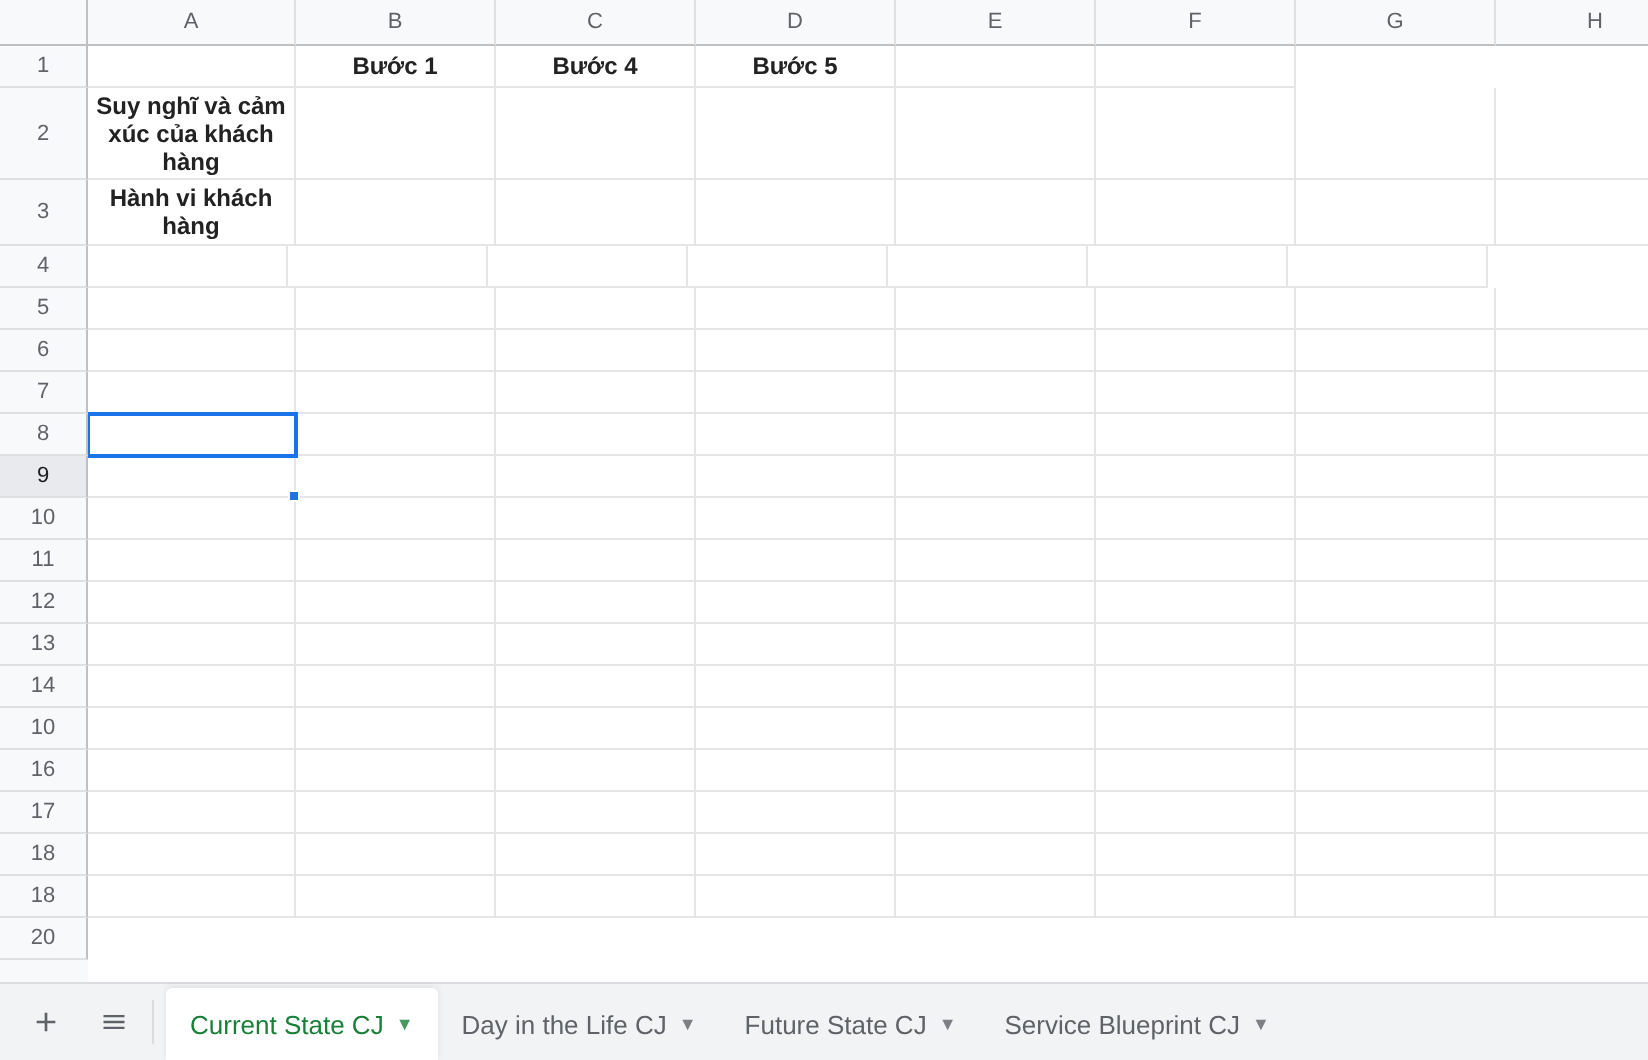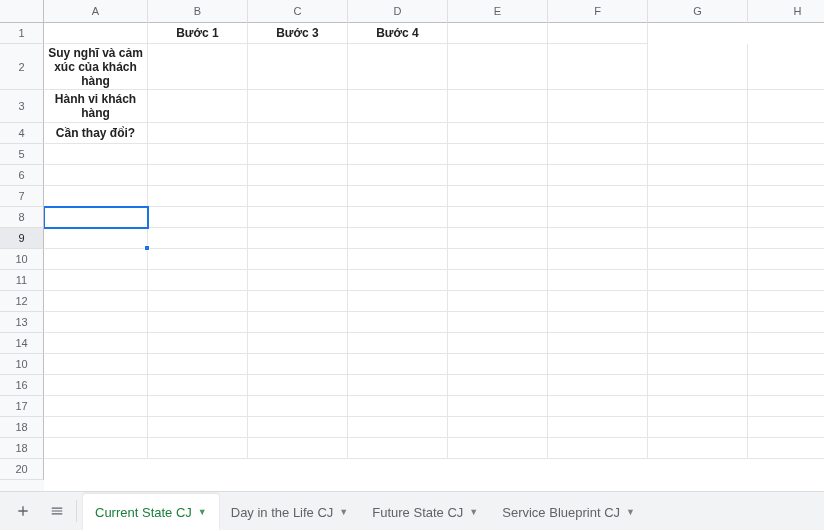--- a/index.html
+++ b/index.html
@@ -184,22 +184,22 @@
       <div class="row-header" style="height: 21px;">16</div>
       <div class="row-header" style="height: 21px;">17</div>
       <div class="row-header" style="height: 21px;">18</div>
       <div class="row-header" style="height: 21px;">18</div>
       <div class="row-header" style="height: 21px;">20</div>
     </div>
   <div class="cells" id="cells">
       <div class="row" style="height: 21px;">
         <div class="cell" style="width: 104px; height: 21px;"></div>
         <div class="cell bold" style="width: 100px; height: 21px;">Bước 1</div>
-        <div class="cell bold" style="width: 100px; height: 21px;">Bước 3</div>
         <div class="cell bold" style="width: 100px; height: 21px;">Bước 4</div>
+        <div class="cell bold" style="width: 100px; height: 21px;">Bước 5</div>
         <div class="cell" style="width: 100px; height: 21px;"></div>
         <div class="cell" style="width: 100px; height: 21px;"></div>
       </div>
       <div class="row" style="height: 46px;">
         <div class="cell bold" style="width: 104px; height: 46px;">Suy nghĩ và cảm xúc của khách hàng</div>
         <div class="cell" style="width: 100px; height: 46px;"></div>
         <div class="cell" style="width: 100px; height: 46px;"></div>
         <div class="cell" style="width: 100px; height: 46px;"></div>
         <div class="cell" style="width: 100px; height: 46px;"></div>
         <div class="cell" style="width: 100px; height: 46px;"></div>
@@ -210,21 +210,20 @@
         <div class="cell bold" style="width: 104px; height: 33px;">Hành vi khách hàng</div>
         <div class="cell" style="width: 100px; height: 33px;"></div>
         <div class="cell" style="width: 100px; height: 33px;"></div>
         <div class="cell" style="width: 100px; height: 33px;"></div>
         <div class="cell" style="width: 100px; height: 33px;"></div>
         <div class="cell" style="width: 100px; height: 33px;"></div>
         <div class="cell" style="width: 100px; height: 33px;"></div>
         <div class="cell" style="width: 100px; height: 33px;"></div>
       </div>
       <div class="row" style="height: 21px;">
-        <div class="cell bold" style="width: 104px; height: 21px;">Cần thay đổi?</div>
         <div class="cell" style="width: 100px; height: 21px;"></div>
         <div class="cell" style="width: 100px; height: 21px;"></div>
         <div class="cell" style="width: 100px; height: 21px;"></div>
         <div class="cell" style="width: 100px; height: 21px;"></div>
         <div class="cell" style="width: 100px; height: 21px;"></div>
         <div class="cell" style="width: 100px; height: 21px;"></div>
         <div class="cell" style="width: 100px; height: 21px;"></div>
       </div>
       <div class="row" style="height: 21px;">
         <div class="cell" style="width: 104px; height: 21px;"></div>

